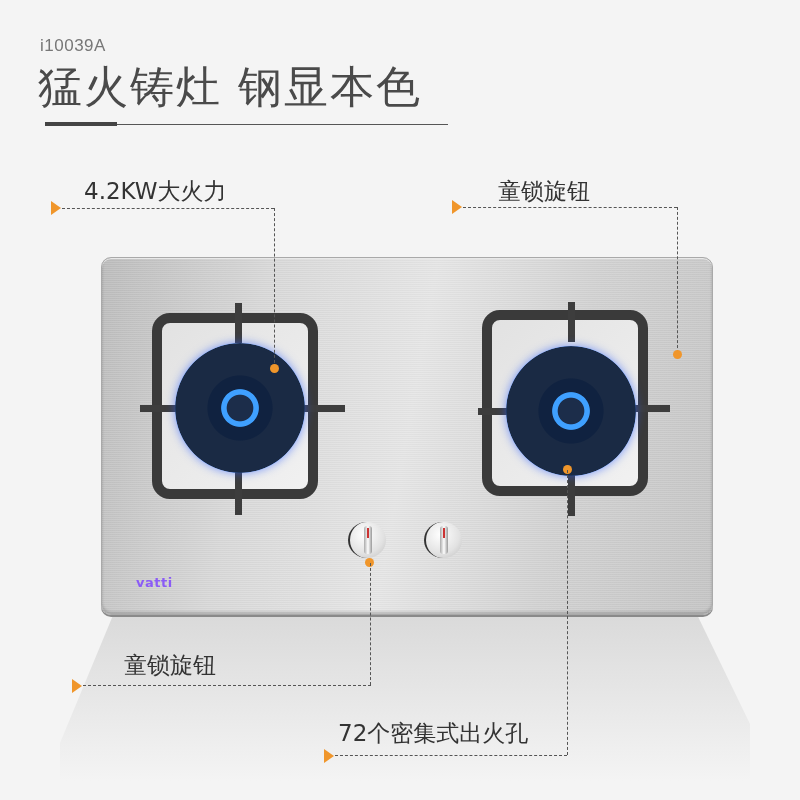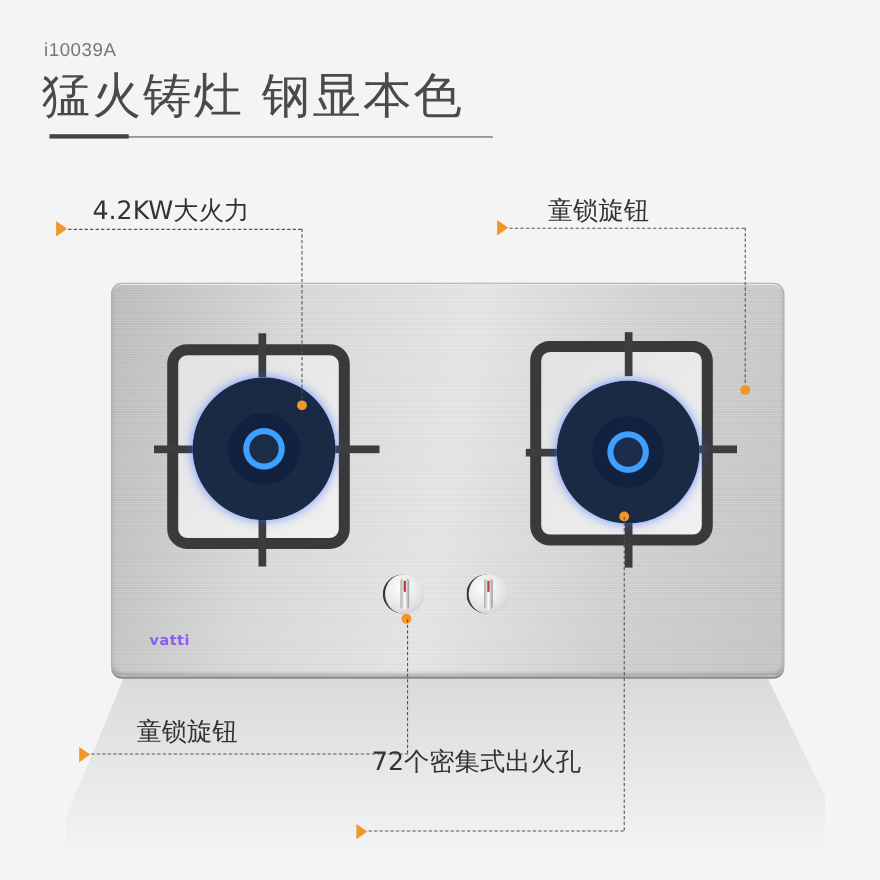--- a/index.html
+++ b/index.html
@@ -129,15 +129,15 @@
 <div class="dot" style="left:673px; top:350px;"></div>
 
 <div class="dot" style="left:365px; top:558px;"></div>
 <div class="dash-v" style="left:370px; top:563px; height:122px;"></div>
 <div class="label" style="left:124px; top:650px;">童锁旋钮</div>
 <div class="arrow" style="left:72px; top:679px;"></div>
 <div class="dash-h" style="left:83px; top:685px; width:288px;"></div>
 
 <div class="dot" style="left:563px; top:465px;"></div>
 <div class="dash-v" style="left:567px; top:470px; height:285px;"></div>
-<div class="label" style="left:338px; top:677px;">72个密集式出火孔</div>
+<div class="label" style="left:338px; top:718px;">72个密集式出火孔</div>
 <div class="arrow" style="left:324px; top:749px;"></div>
 <div class="dash-h" style="left:335px; top:755px; width:232px;"></div>
 
 </body></html>

